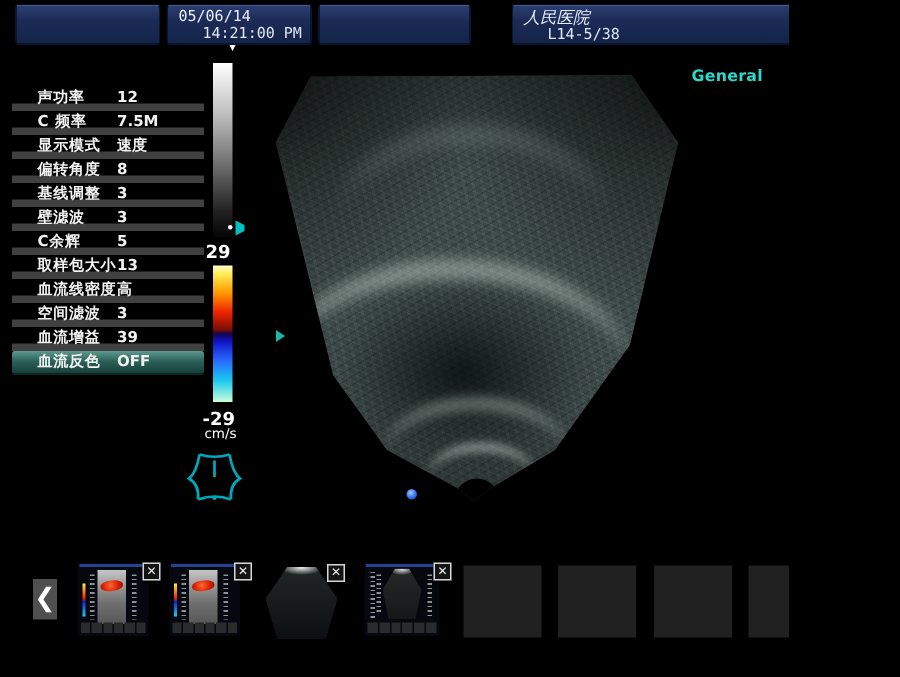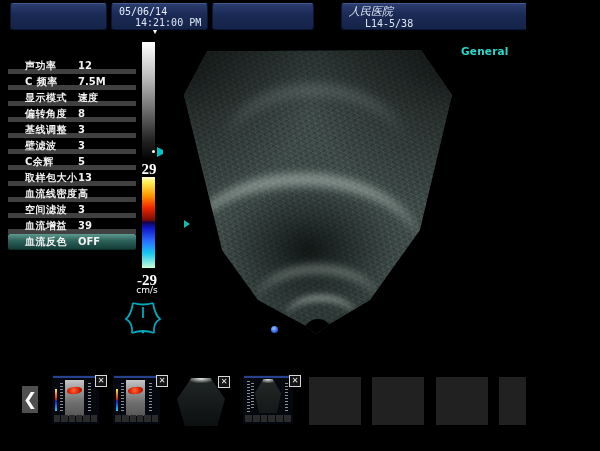--- a/index.html
+++ b/index.html
@@ -25,21 +25,21 @@
   .lp-row.hl{background:linear-gradient(180deg,#5d9a8e 0%,#2c615a 45%,#153d38 100%);
              border-radius:2px;border-bottom:1px solid #0c2a26;}
 
   
   .graybar{position:absolute;left:142px;top:42px;width:13px;height:116px;
            background:linear-gradient(180deg,#ffffff 0%,#bdbdbd 30%,#6a6a6a 60%,#222 85%,#050505 100%);}
   .gray-caret{position:absolute;left:153px;top:28px;color:#fff;font-size:8px;line-height:8px;}
   .gain-dot{position:absolute;left:152px;top:150px;width:3px;height:3px;background:#fff;border-radius:50%;}
   .gain-arrow{position:absolute;left:157px;top:147px;width:0;height:0;
               border-left:10px solid #00c2c2;border-top:5px solid transparent;border-bottom:5px solid transparent;}
-  .scale-num{position:absolute;width:24px;text-align:center;color:#fff;font-size:15px;font-weight:bold;font-family:Liberation Serif, serif;}
+  .scale-num{position:absolute;width:24px;color:#fff;font-size:12px;font-weight:bold;}
   .colorbar{position:absolute;left:142px;top:177px;width:13px;height:91px;
             background:linear-gradient(180deg,#fffbd0 0%,#ffee55 6%,#ff9900 20%,#ee2500 34%,#7a0d05 47%,
                        #14054a 50%,#1016c8 56%,#2a6bff 70%,#19c8f0 84%,#c9ffd9 100%);}
   .scale-unit{position:absolute;width:28px;text-align:center;color:#fff;font-size:9px;}
 
   
   .bodymark{position:absolute;left:123px;top:299px;}
 
   
   .usarea{position:absolute;left:163px;top:33px;width:294px;height:330px;background:#000;}

